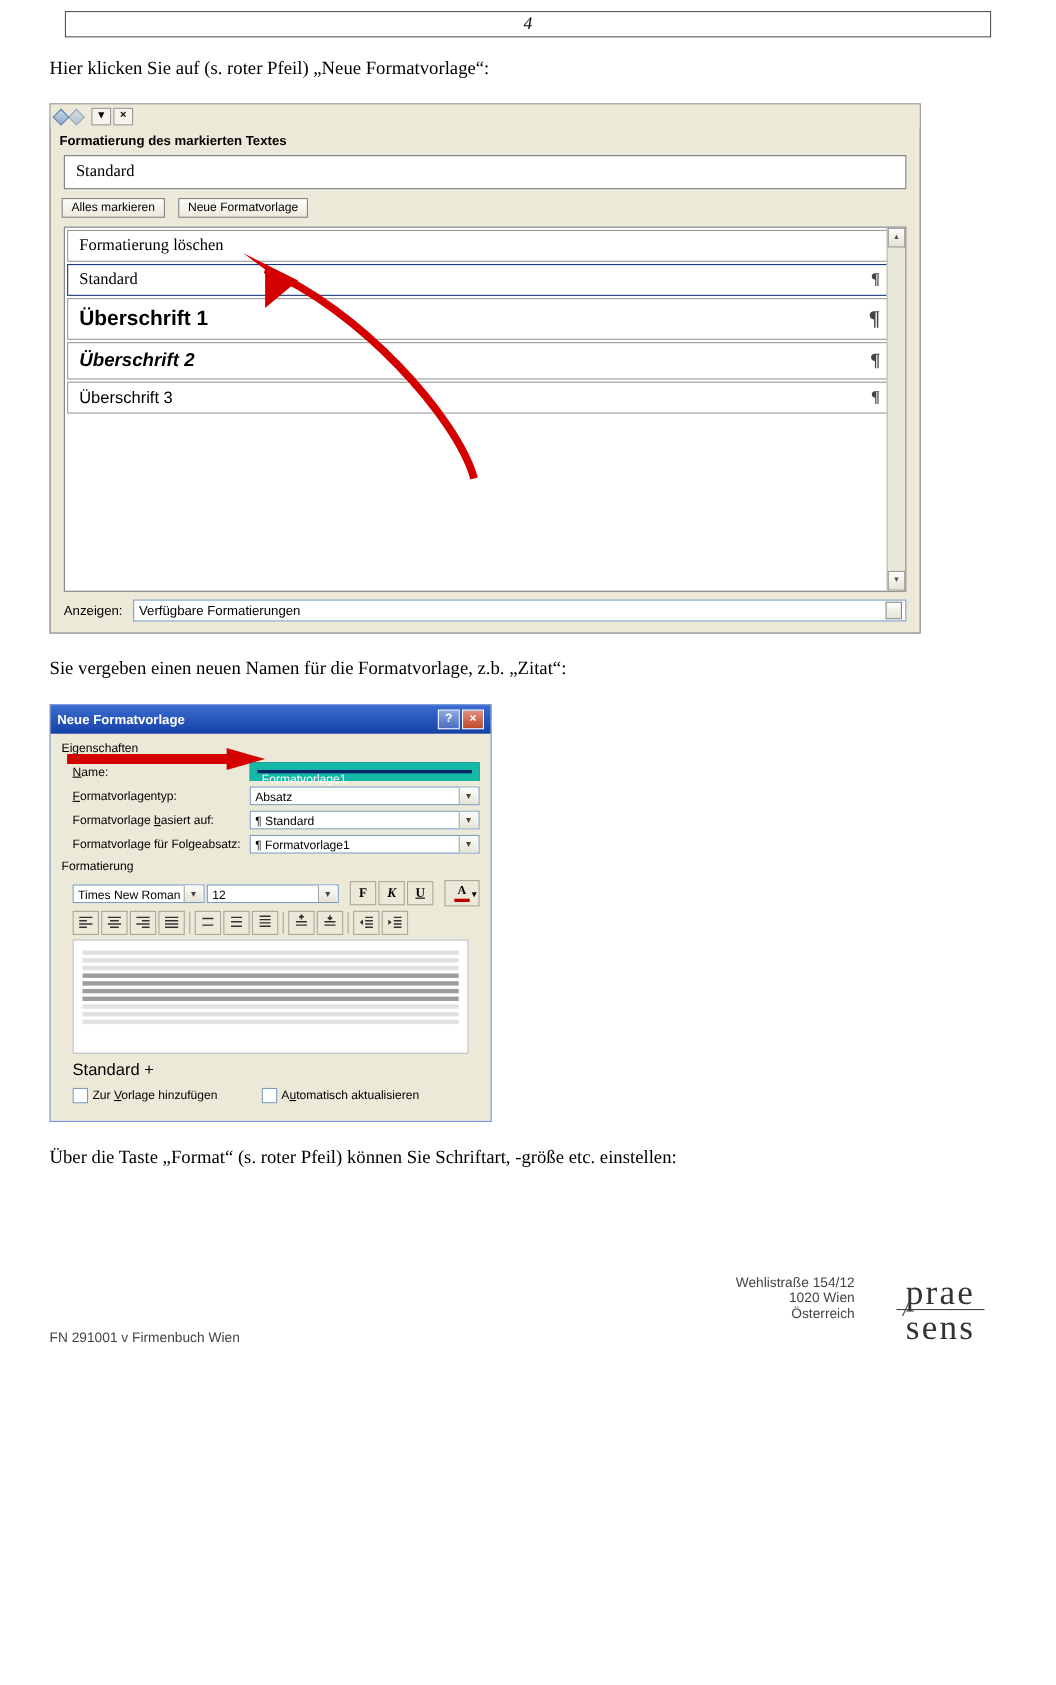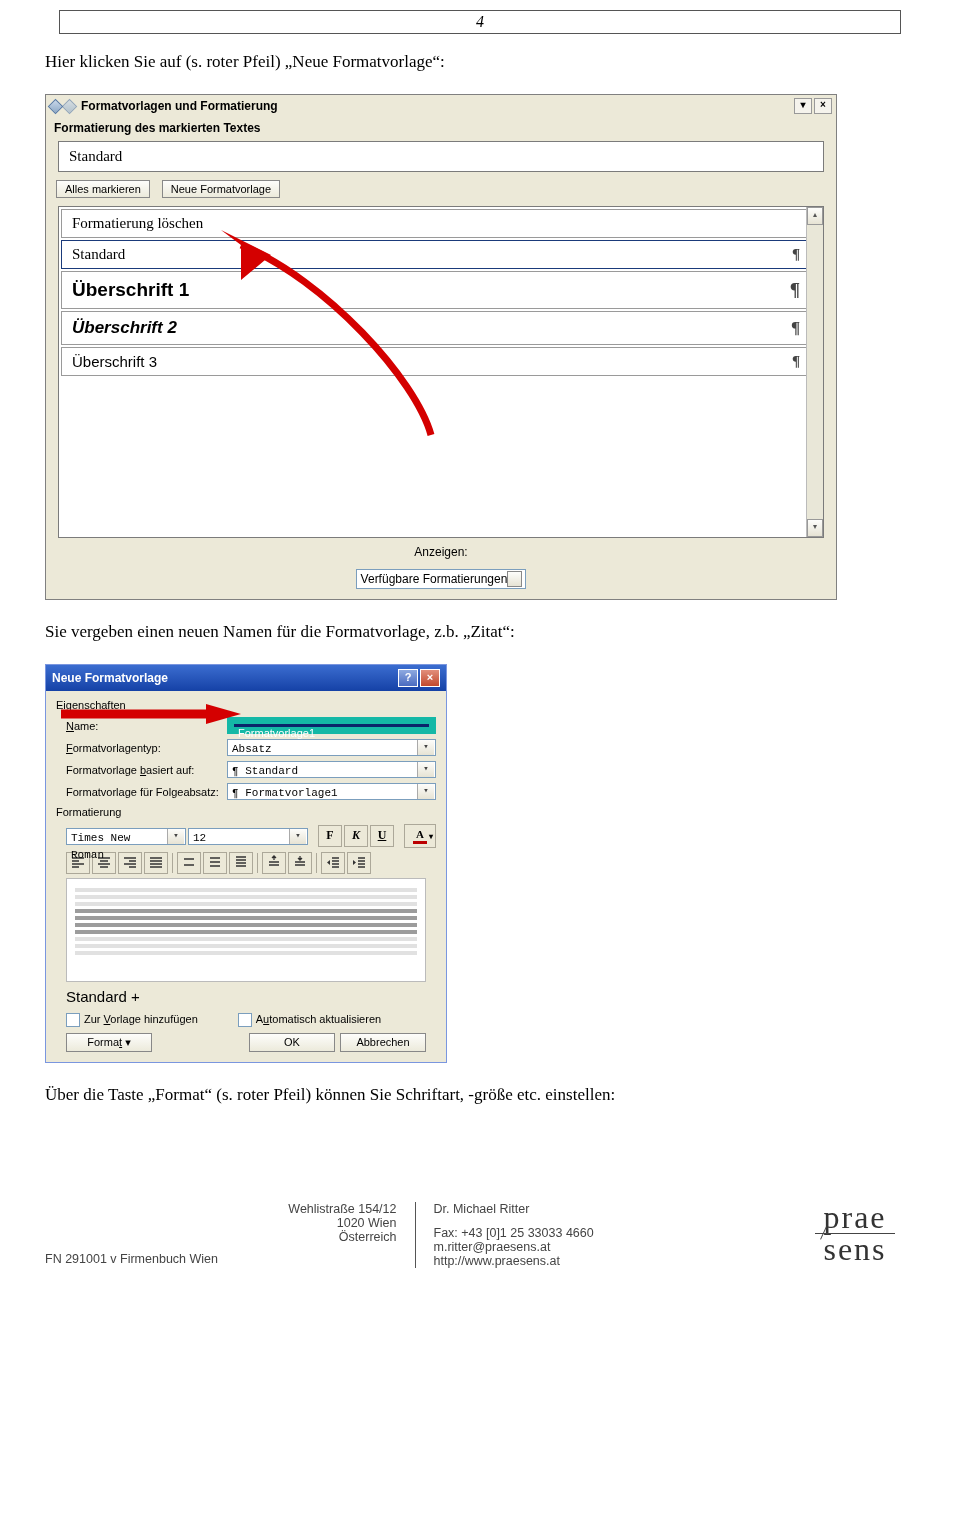--- a/index.html
+++ b/index.html
@@ -134,21 +134,20 @@
     font-size: 8px;
     text-align: center;
     line-height: 13px;
     color: #555;
   }
   .shot1 .anzeigen-row {
     display: flex;
     align-items: center;
     gap: 10px;
     padding: 7px 12px 10px 12px;
-    flex-direction: column;
   }
   .shot1 .anzeigen-row select,
   .sel-field {
     flex: 1;
     border: 1px solid #7b9ebd;
     background: #fff;
     font-family: Tahoma, sans-serif;
     font-size: 12px;
     padding: 2px 18px 2px 4px;
     position: relative;
@@ -232,21 +231,20 @@
     box-sizing: border-box;
   }
   .shot2 .txtbox.sel {
     background: #0a246a;
     color:#fff;
     border: 7px solid #14b8a6;
   }
   .shot2 .combobox {
     position: relative;
     padding-right: 18px;
-    font-family: Liberation Mono, monospace;
   }
   .shot2 .combobox::after {
     content:"▾";
     position:absolute;
     right:1px; top:0;
     width:16px; height:15px;
     border-left:1px solid #aaa;
     background: linear-gradient(#fdfdfb,#e6e3d4);
     text-align:center;
     font-size:9px;
@@ -392,21 +390,20 @@
 <div class="page-number-box">4</div>
 
 <div class="body-content">
 
   <div class="para">Hier klicken Sie auf (s. roter Pfeil) „Neue Formatvorlage“:</div>
 
   <div class="shot1">
     <div class="shot1-titlebar">
       <span class="diamond"></span>
       <span class="diamond" style="margin-left:-3px; opacity:.6;"></span>
-      <span class="shot1-title">Formatvorlagen und Formatierung</span>
       <span class="shot1-tbtn">▾</span>
       <span class="shot1-tbtn">×</span>
     </div>
     <div class="section-label">Formatierung des markierten Textes</div>
     <div class="current-style-box">Standard</div>
     <div class="btn-row">
       <span class="winbtn">Alles markieren</span>
       <span class="winbtn">Neue Formatvorlage</span>
     </div>
     <div class="styles-pane">
@@ -559,51 +556,39 @@
           <div class="pline dark"></div>
         <div class="pline"></div>
           <div class="pline"></div>
           <div class="pline"></div>
       </div>
       <div class="based-on">Standard +</div>
       <div class="check-row">
         <label><span class="chk"></span>Zur <span class="underline-accel">V</span>orlage hinzufügen</label>
         <label><span class="chk"></span>A<span class="underline-accel">u</span>tomatisch aktualisieren</label>
       </div>
-      <div class="dlg-btn-row">
-        <span class="dlgbtn left">Forma<span class="underline-accel">t</span> ▾</span>
-        <span class="dlgbtn">OK</span>
-        <span class="dlgbtn">Abbrechen</span>
-      </div>
     </div>
     <svg class="red-arrow2" viewBox="0 0 190 22">
       <path d="M5 11 L155 11" stroke="#d40000" stroke-width="9"></path>
       <path d="M150 1 L185 11 L150 21 Z" fill="#d40000"></path>
     </svg>
   </div>
 
   <div class="para">Über die Taste „Format“ (s. roter Pfeil) können Sie Schriftart, -größe etc. einstellen:</div>
 
 </div>
 
 <div class="footer">
   <div class="col addr">
     <div>Wehlistraße 154/12</div>
     <div>1020 Wien</div>
     <div>Österreich</div>
     <div style="height:8px;"></div>
     <div style="text-align:left;">FN 291001 v   Firmenbuch Wien</div>
   </div>
-  <div class="col mid">
-    <div>Dr. Michael Ritter</div>
-    <div style="height:10px;"></div>
-    <div>Fax: +43 [0]1 25 33033 4660</div>
-    <div>m.ritter@praesens.at</div>
-    <div>http://www.praesens.at</div>
-  </div>
   <div style="width:120px;">
     <div class="praesens-logo">
       <span>prae</span>
       <span class="divider"></span>
       <span>sens</span>
     </div>
   </div>
 </div>
 
 </body></html>

